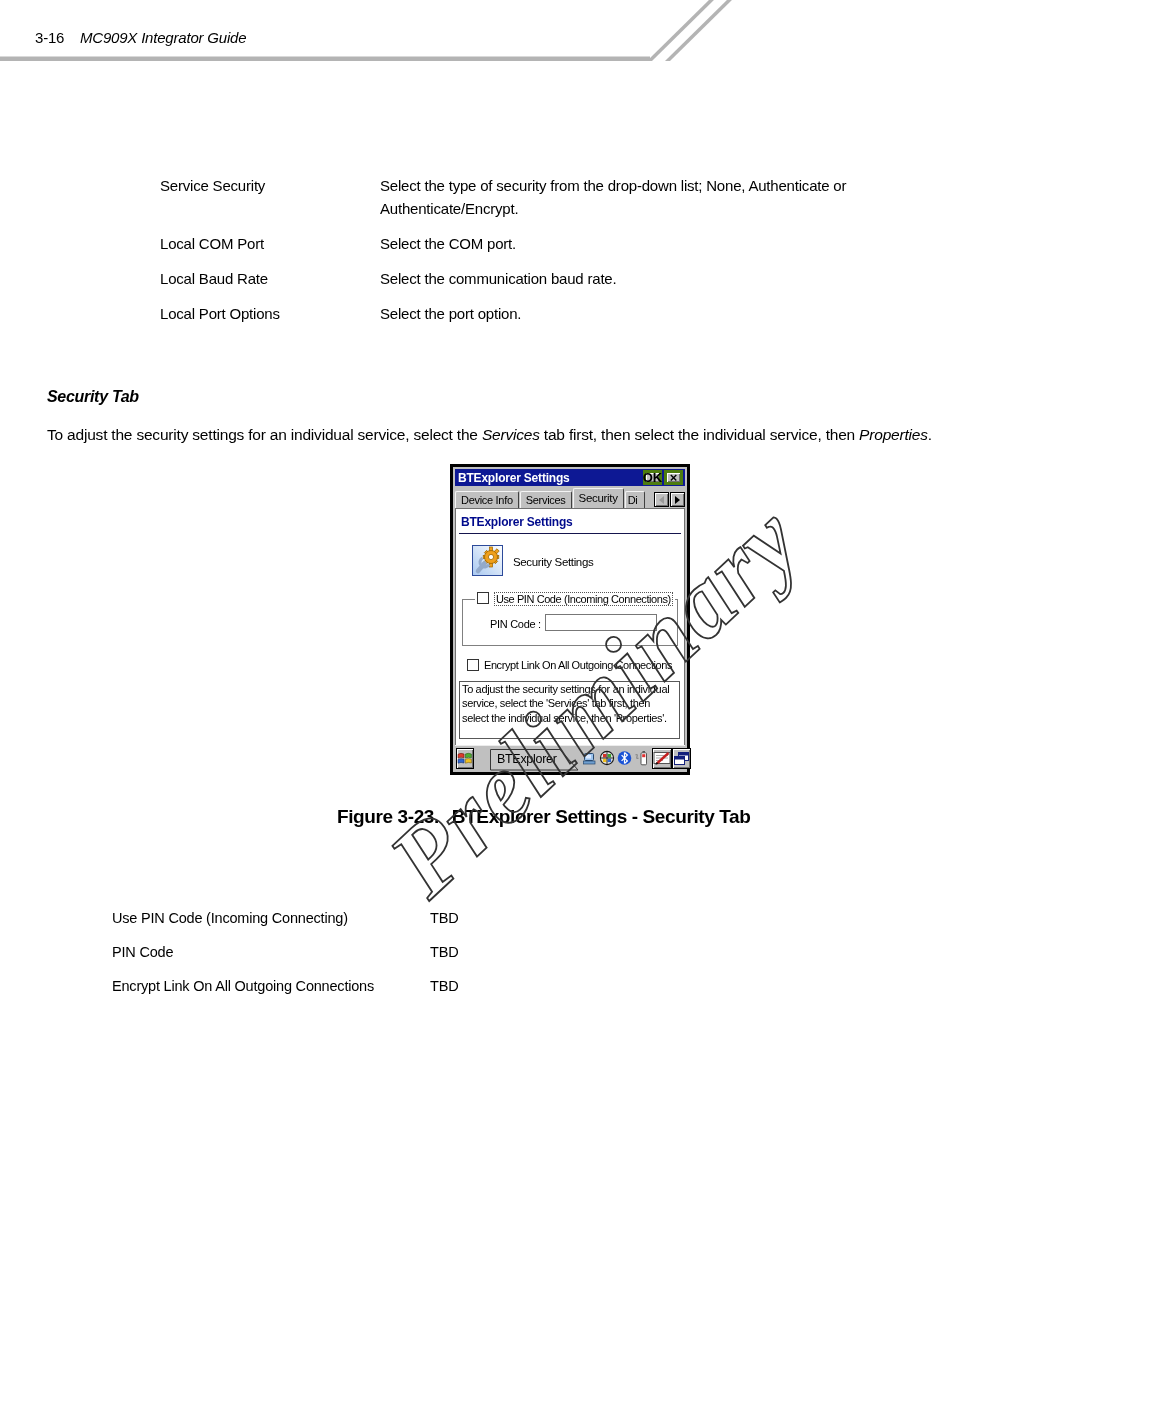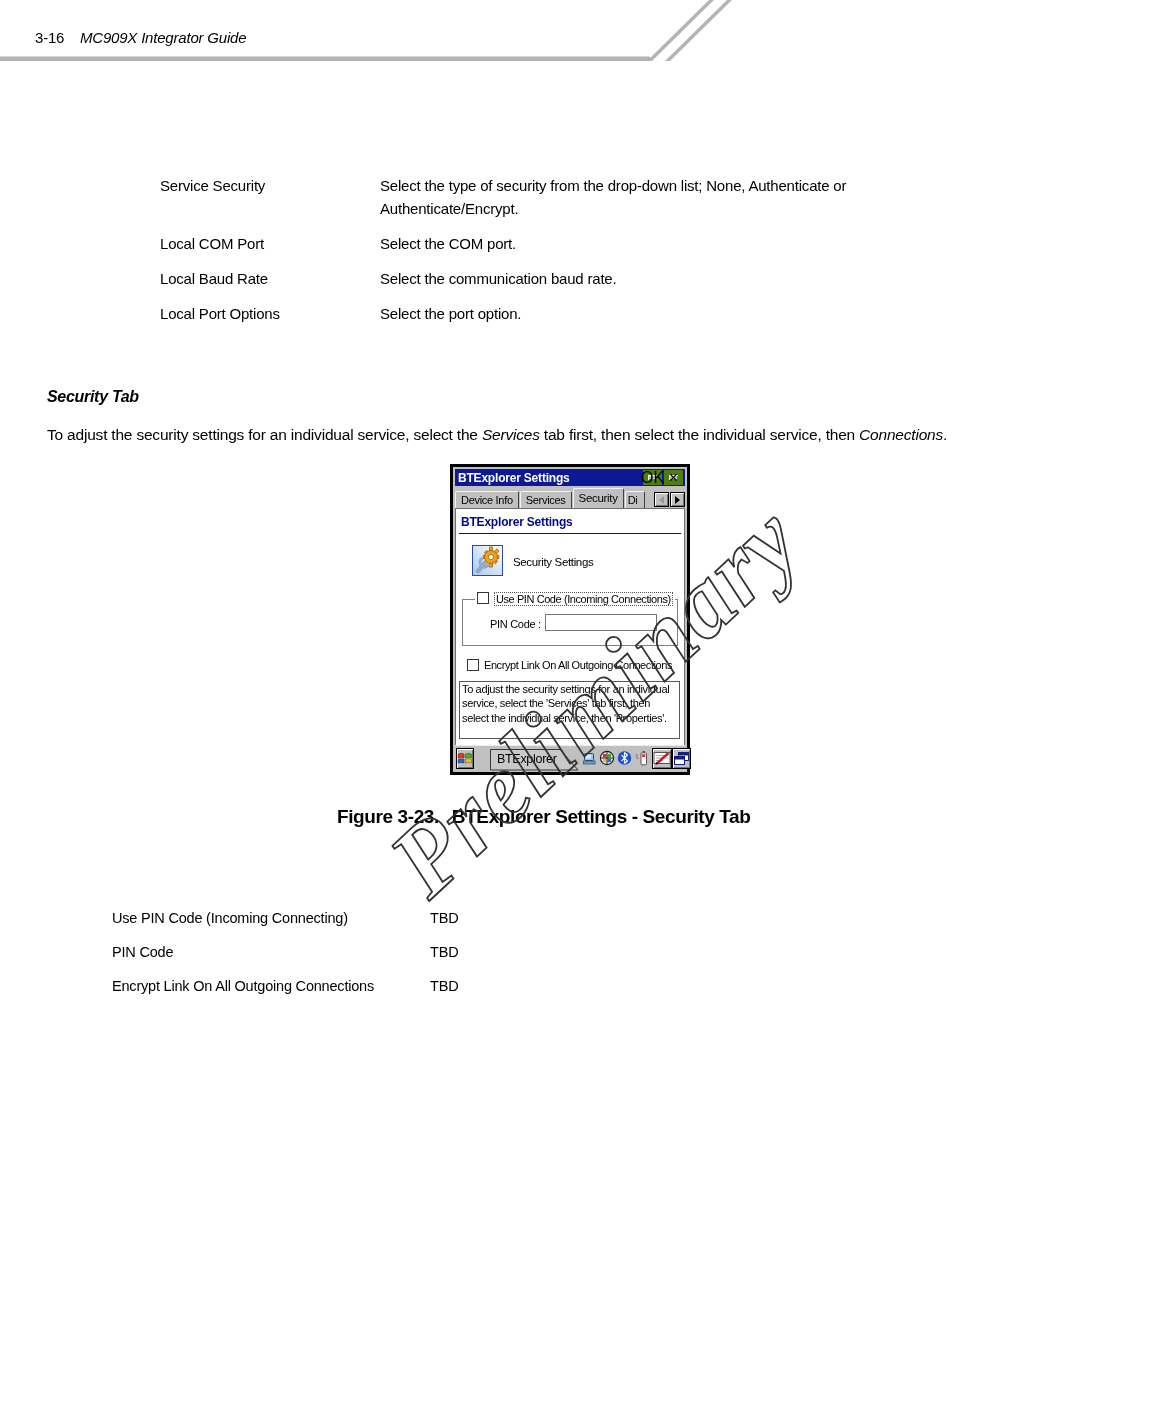--- a/index.html
+++ b/index.html
@@ -27,22 +27,22 @@
   #sec-intro   { left:47px; top:426px; font-size:15.5px; letter-spacing:-0.2px; white-space:nowrap; }
 
   
   #dialog { left:450px; top:464px; width:240px; height:311px;
             border:3px solid #000; background:#c0c0c0; }
   .titlebar { position:absolute; left:2px; top:2px; right:2px; height:17px;
               background:#0d1894; display:flex; align-items:center; }
   .titlebar-text { flex:1; color:#fff; font-weight:bold; font-size:12px;
                    padding-left:3px; letter-spacing:-0.2px; white-space:nowrap; }
   .tb-btn { width:19px; height:15px; margin-right:2px; background:#c0c0c0;
-            border:5px solid #4d7c0f; box-shadow:inset 1px 1px 0 #fff, inset -1px -1px 0 #707070;
-            font-weight:normal; font-size:16px; line-height:12px; color:#000;
+            border:3px solid #4d7c0f; box-shadow:inset 1px 1px 0 #fff, inset -1px -1px 0 #707070;
+            font-weight:bold; font-size:13px; line-height:12px; color:#000;
             display:flex; align-items:center; justify-content:center; }
 
   .tabrow { position:absolute; left:2px; top:21px; right:2px; height:20px;
             display:flex; align-items:flex-end; }
   .tab { height:17px; padding:2px 5px 0; font-size:11px; letter-spacing:-0.3px;
          background:#c0c0c0; border:1px solid #404040; border-bottom:none;
          border-top-color:#f4f4f4; border-left-color:#f4f4f4;
          border-radius:2px 2px 0 0; margin-right:1px; white-space:nowrap; overflow:hidden; }
   .tab.active { height:20px; padding-top:3px; font-size:11.5px; z-index:3; position:relative; }
   .tab.trunc { width:20px; padding:2px 2px 0; }
@@ -128,21 +128,21 @@
     <div class="t-label">Local Baud Rate</div>
     <div class="t-desc">Select the communication baud rate.</div>
   </div>
   <div class="t-row">
     <div class="t-label">Local Port Options</div>
     <div class="t-desc">Select the port option.</div>
   </div>
 </div>
 
 <div class="abs" id="sec-heading">Security Tab</div>
-<div class="abs" id="sec-intro"><span>To adjust the security settings for an individual service, select the </span><i>Services</i><span> tab first, then select the individual service, then </span><i>Connections</i><span>.</span></div>
+<div class="abs" id="sec-intro"><span>To adjust the security settings for an individual service, select the </span><i>Services</i><span> tab first, then select the individual service, then </span><i>Properties</i><span>.</span></div>
 
 <div class="abs" id="dialog">
 
   <div class="titlebar">
     <span class="titlebar-text">BTExplorer Settings</span>
     <span class="tb-btn">OK</span>
     <span class="tb-btn">×</span>
   </div>
 
   <div class="tabrow">

